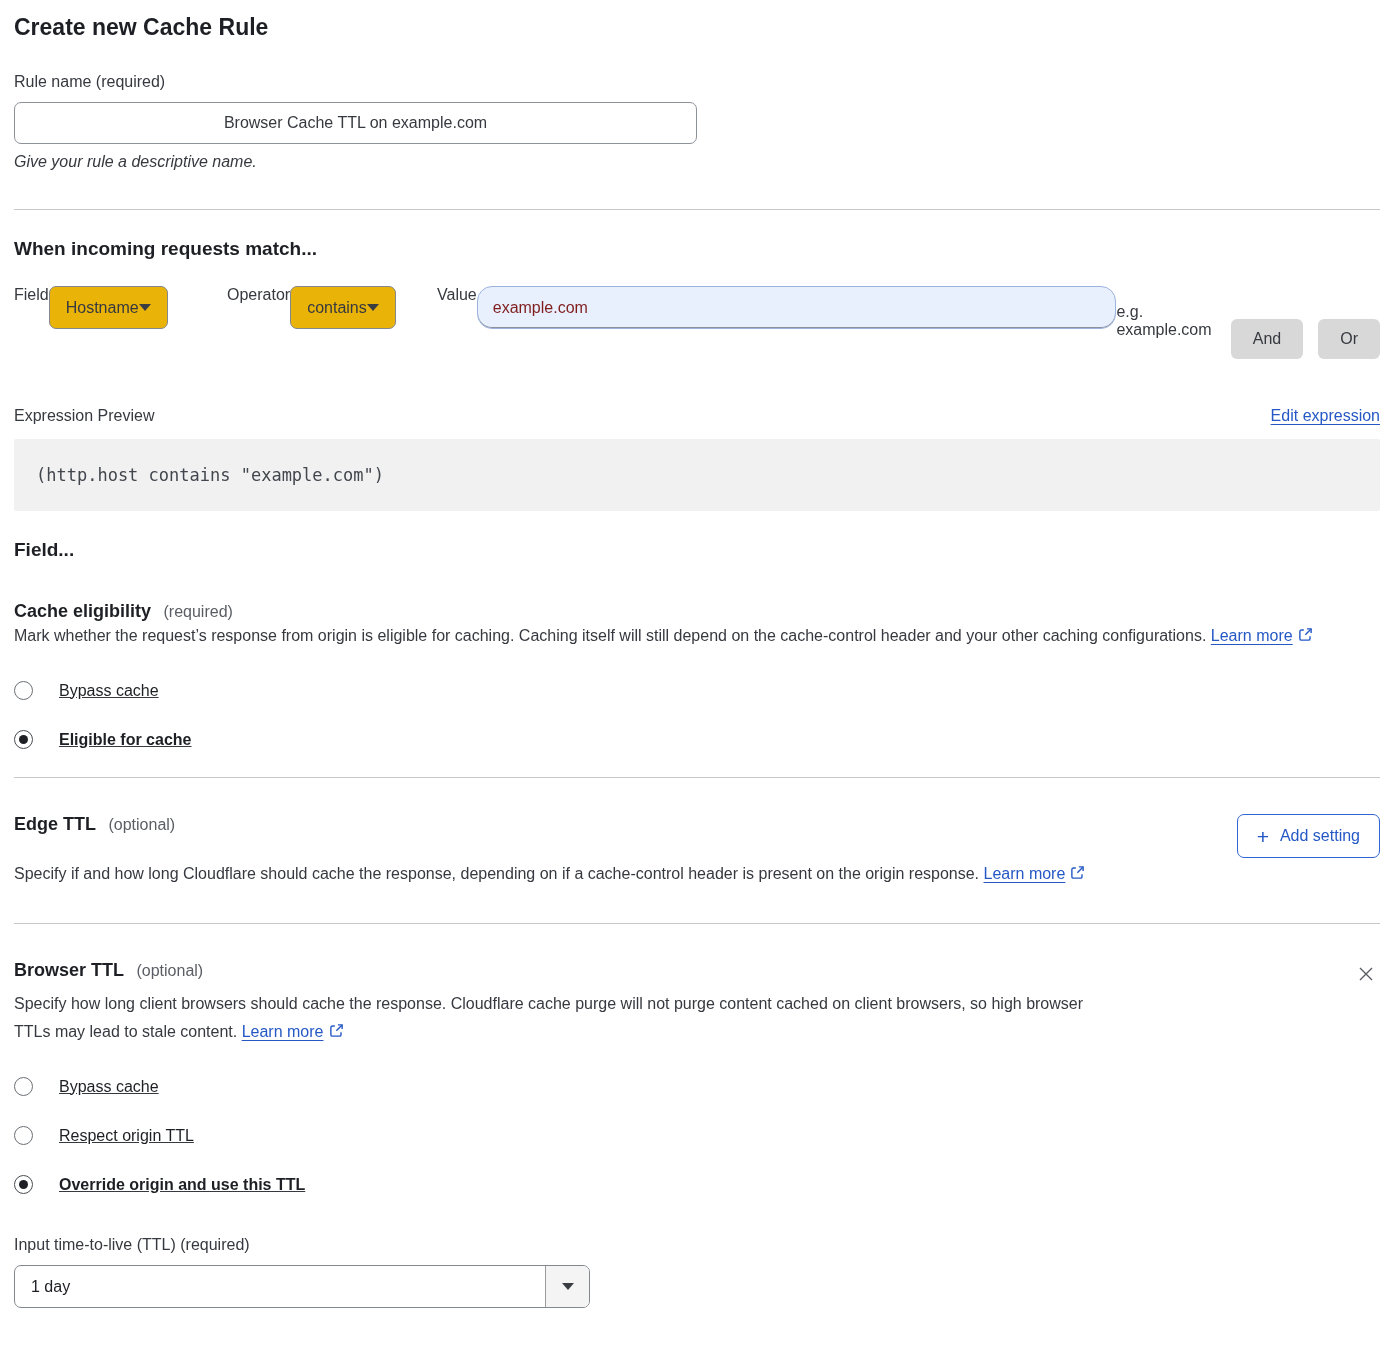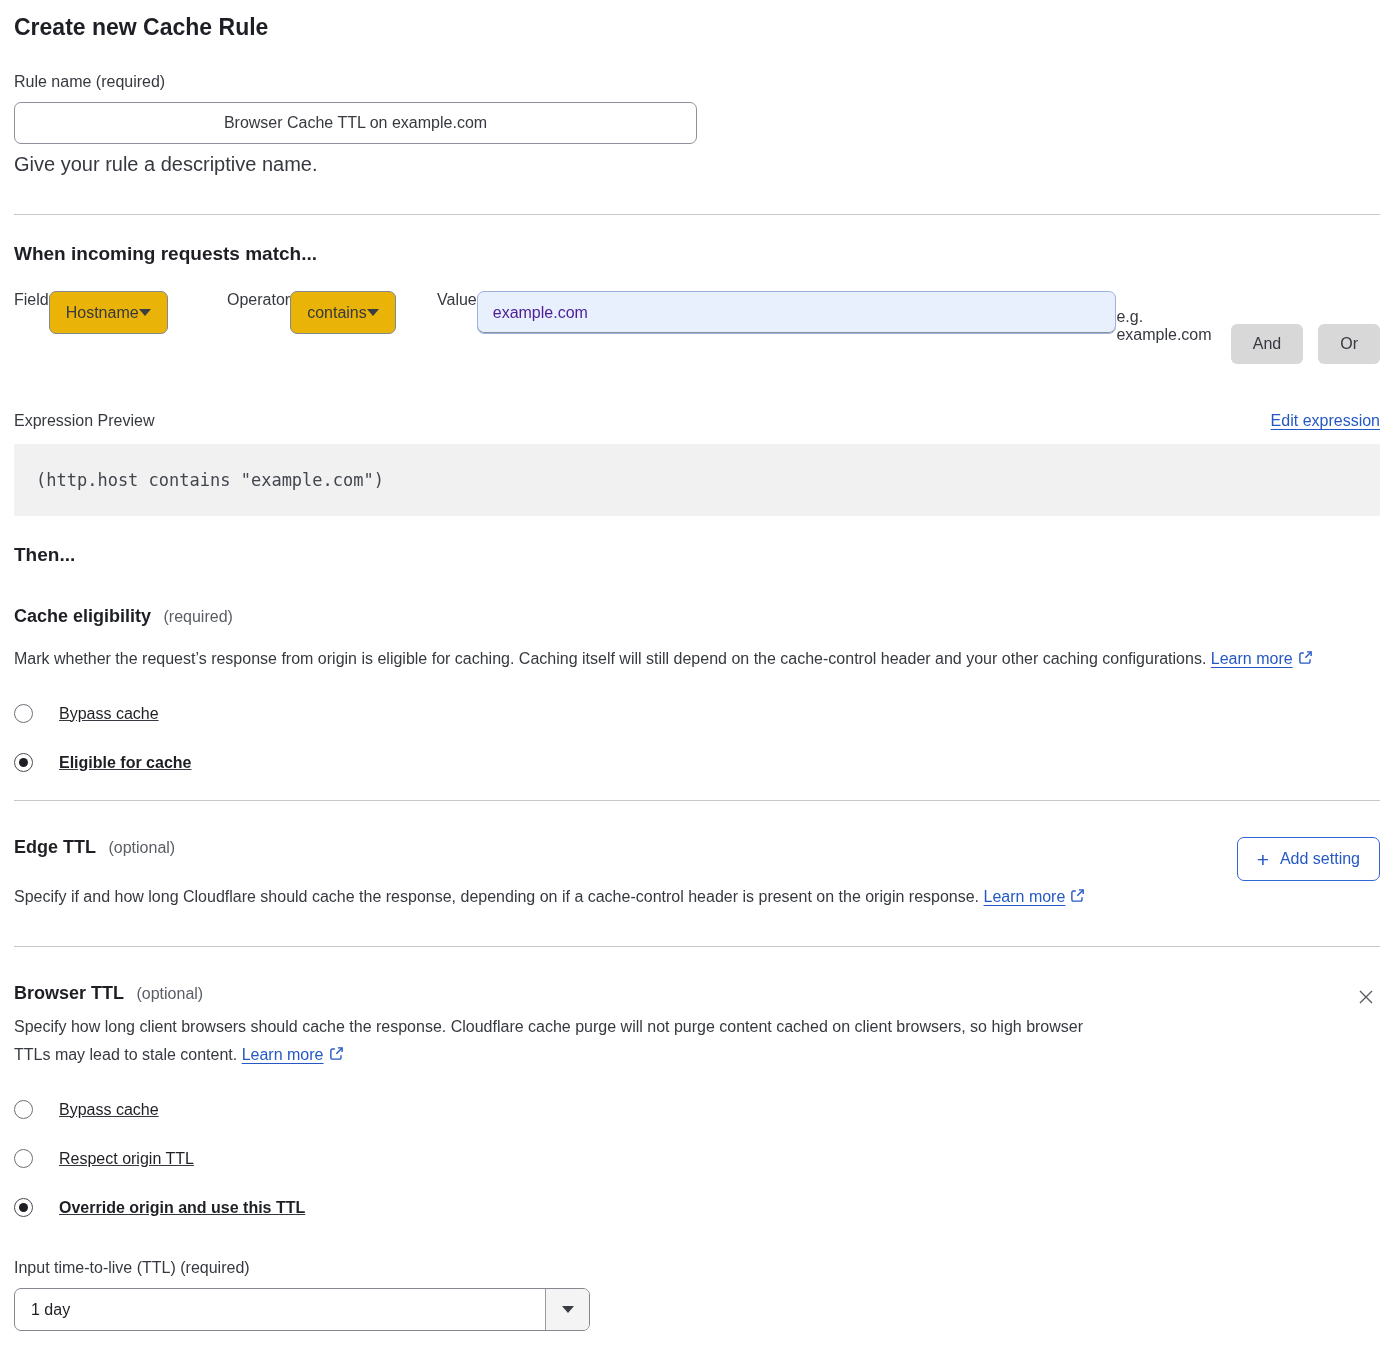--- a/index.html
+++ b/index.html
@@ -13,21 +13,21 @@
   .page { padding: 14px 20px 24px 14px; }
 
   h1.page-title { font-size: 23px; font-weight: 700; color: #1d1f24; margin-bottom: 32px; }
 
   .field-label { font-size: 16px; color: #36393f; margin-bottom: 11px; display:block; }
   .text-input {
     width: 683px; height: 42px; font-size: 16px; color: #36393f;
     border: 1px solid #8d9199; border-radius: 7px; padding: 0 15px;
     font-family: "Liberation Sans", sans-serif; background:#fff; outline:none;text-align:center;
   }
-  .help-text { font-size: 20px; color: #36393f; margin-top: 9px; }
+  .help-text { font-size: 16px; color: #36393f; margin-top: 9px; font-style: italic; }
 
   .divider { border: none; border-top: 1px solid #c7c7c9; margin: 38px 0 0 0; }
 
   h2.section-heading { font-size: 19px; font-weight: 700; color: #1d1f24; margin: 28px 0 26px 0; }
 
   
   .match-row { display: flex; align-items: flex-start; }
   .match-col { display: flex; flex-direction: row; }
   .col-field { width: 200px; margin-right: 13px; }
   .col-operator { width: 198px; margin-right: 12px; }
@@ -35,22 +35,22 @@
   .match-col .field-label { margin-bottom: 15px; }
 
   .select-box {
     height: 43px; border: 1px solid #83888f; border-radius: 7px; background: #eab308;
     display: flex; align-items: center; justify-content: space-between;
     padding: 0 16px; font-size: 16px; color: #36393f; cursor: pointer;
   }
   .caret { width: 0; height: 0; border-left: 6px solid transparent; border-right: 6px solid transparent; border-top: 7px solid #3a3d42; }
 
   .value-input {
-    height: 43px; width: 100%; font-size: 16px; color: #4c1d95;
-    background: #e8f0fe; border: 1px solid #9db3dd; border-radius: 7px;
+    height: 43px; width: 100%; font-size: 16px; color: #7f1d1d;
+    background: #e8f0fe; border: 1px solid #9db3dd; border-radius: 15px;
     padding: 0 15px; outline: none; font-family: "Liberation Sans", sans-serif;
     box-shadow: inset 0 -1px 0 #8d9199;
   }
   .hint-text { font-size: 16px; color: #36393f; margin-top: 17px; }
 
   .andor { display: flex; padding-top: 33px; margin-left: 12px; }
   .btn-gray {
     background: #d8d8d8; border: none; border-radius: 6px; color: #36393f;
     font-size: 16px; font-family: "Liberation Sans", sans-serif; cursor: pointer;
     height: 40px; padding: 0 22px;
@@ -66,21 +66,21 @@
     margin-top: 14px; background: #f1f1f2; border-radius: 2px; height: 72px;
     display: flex; align-items: center; padding: 0 22px;
     font-family: "DejaVu Sans Mono", monospace; font-size: 17px; color: #42464d;
   }
   h2.then-heading { margin: 28px 0 0 0; }
 
   
   .setting-header { display: flex; justify-content: space-between; align-items: flex-start; gap: 46px; }
   h3.setting-title { font-size: 18px; font-weight: 700; color: #1d1f24; display: inline; }
   .requirement { font-size: 16px; color: #5a5e64; font-weight: 400; margin-left: 8px; }
-  .setting-desc { font-size: 16px; color: #36393f; line-height: 28px; margin-top: 18px; }
+  .setting-desc { font-size: 16px; color: #36393f; line-height: 28px; }
   .desc-narrow { max-width: 1105px; }
   .ext-icon { display: inline-block; vertical-align: -1px; margin-left: 5px; color: #2558c5; }
 
   .btn-outline-blue {
     display: flex; align-items: center; background: #fff; border: 1px solid #3065d6;
     border-radius: 7px; color: #2558c5; font-size: 16px; height: 44px; padding: 0 19px;
     font-family: "Liberation Sans", sans-serif; cursor: pointer; white-space: nowrap;
   }
   .plus-glyph { font-size: 21px; font-weight: 400; margin-right: 11px; line-height: 1; }
 
@@ -156,21 +156,21 @@
   </div>
 
   <div class="expr-header">
     <span class="expr-label">Expression Preview</span>
     <a class="link edit-link">Edit expression</a>
   </div>
   <div class="code-block">
     <span>(http.host contains "example.com")</span>
   </div>
 
-  <h2 class="section-heading then-heading">Then...</h2>
+  <h2 class="section-heading then-heading">Field...</h2>
 
   <div style="margin-top:40px;">
     <div>
       <h3 class="setting-title">Cache eligibility</h3>
       <span class="requirement">(required)</span>
     </div>
     <p class="setting-desc">
       <span>Mark whether the request’s response from origin is eligible for caching. Caching itself will still depend on the cache-control header and your other caching configurations.</span>
       <a class="link">Learn more</a><span class="ext-icon"><svg width="15" height="15" viewBox="0 0 16 16" fill="none">
             <path d="M6.2 3.2H3.6C2.7 3.2 2 3.9 2 4.8v7.6c0 .9.7 1.6 1.6 1.6h7.6c.9 0 1.6-.7 1.6-1.6V9.8" stroke="currentColor" stroke-width="1.5"></path>

